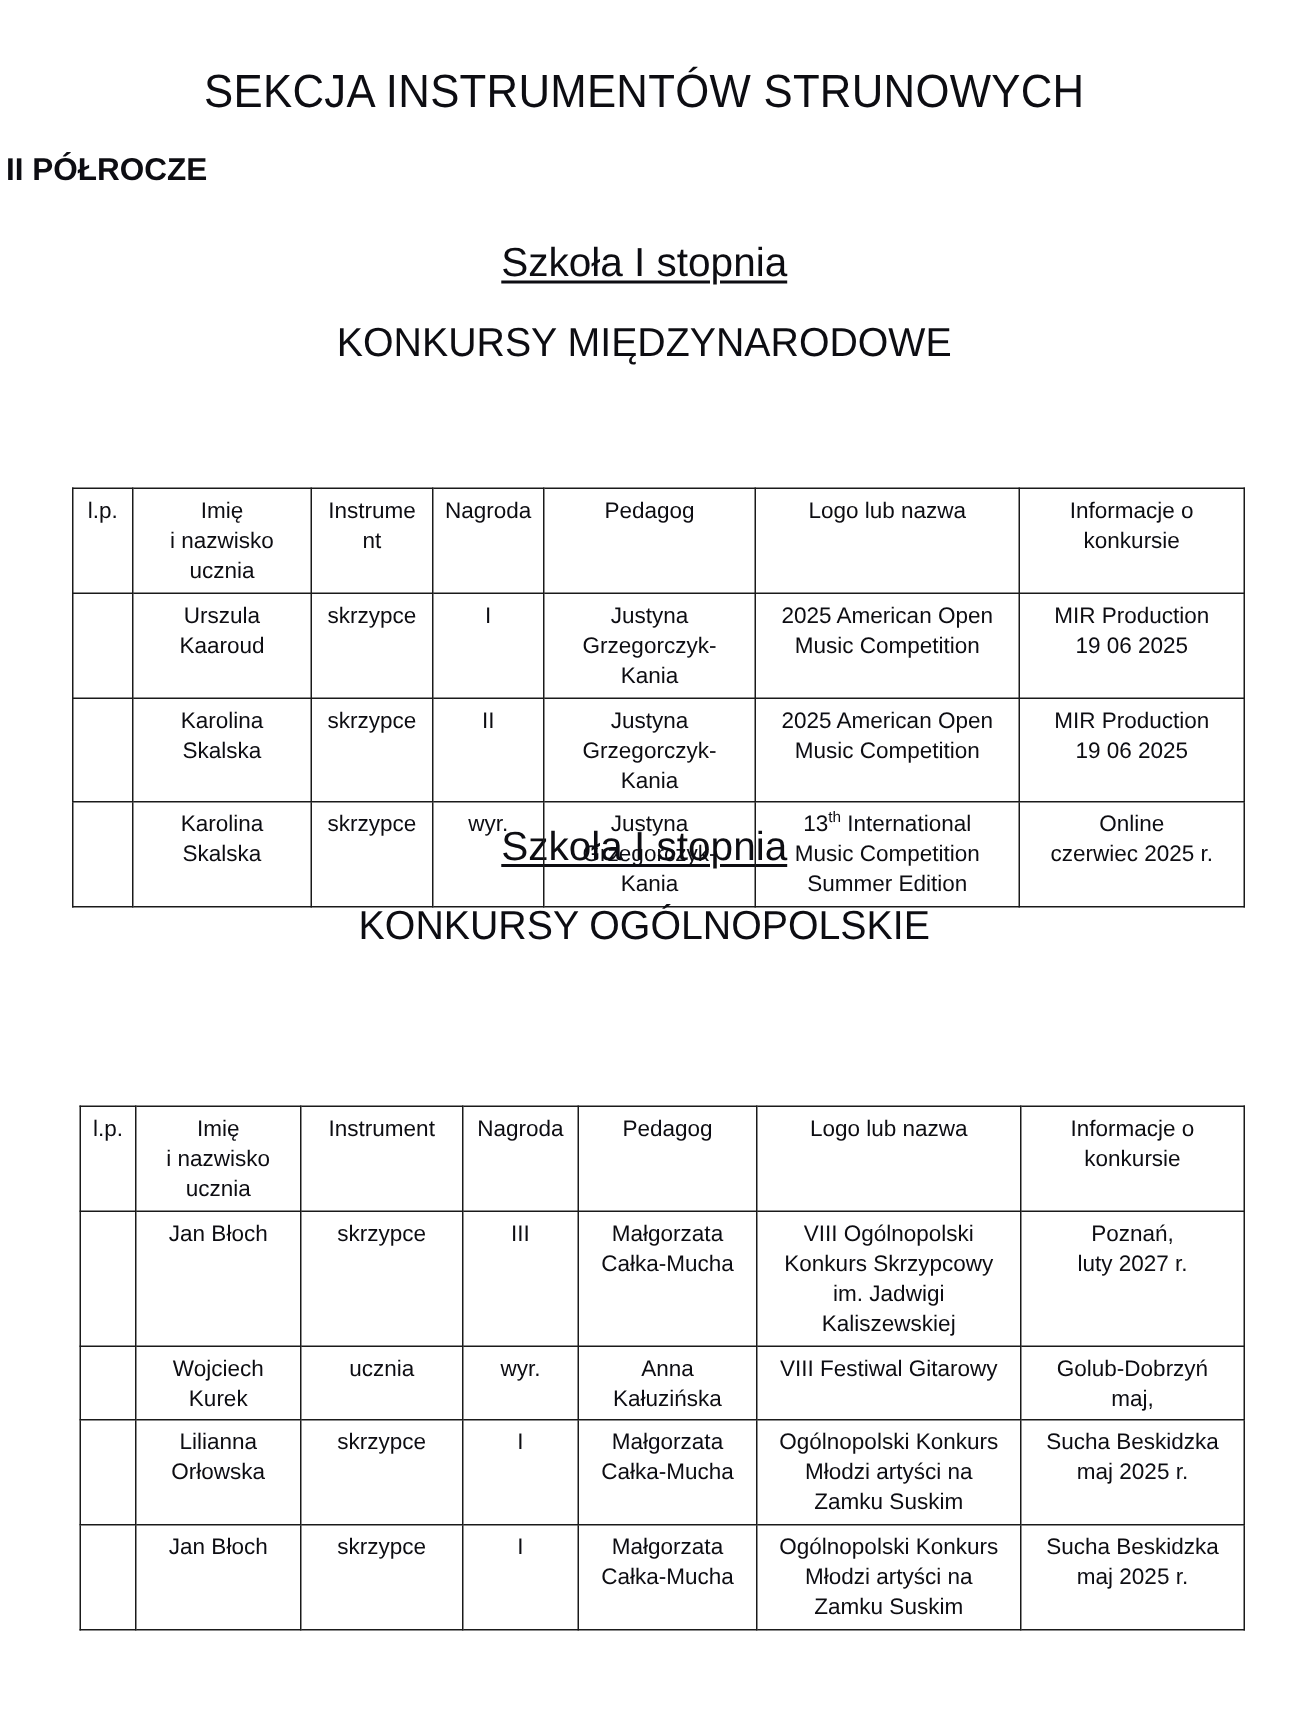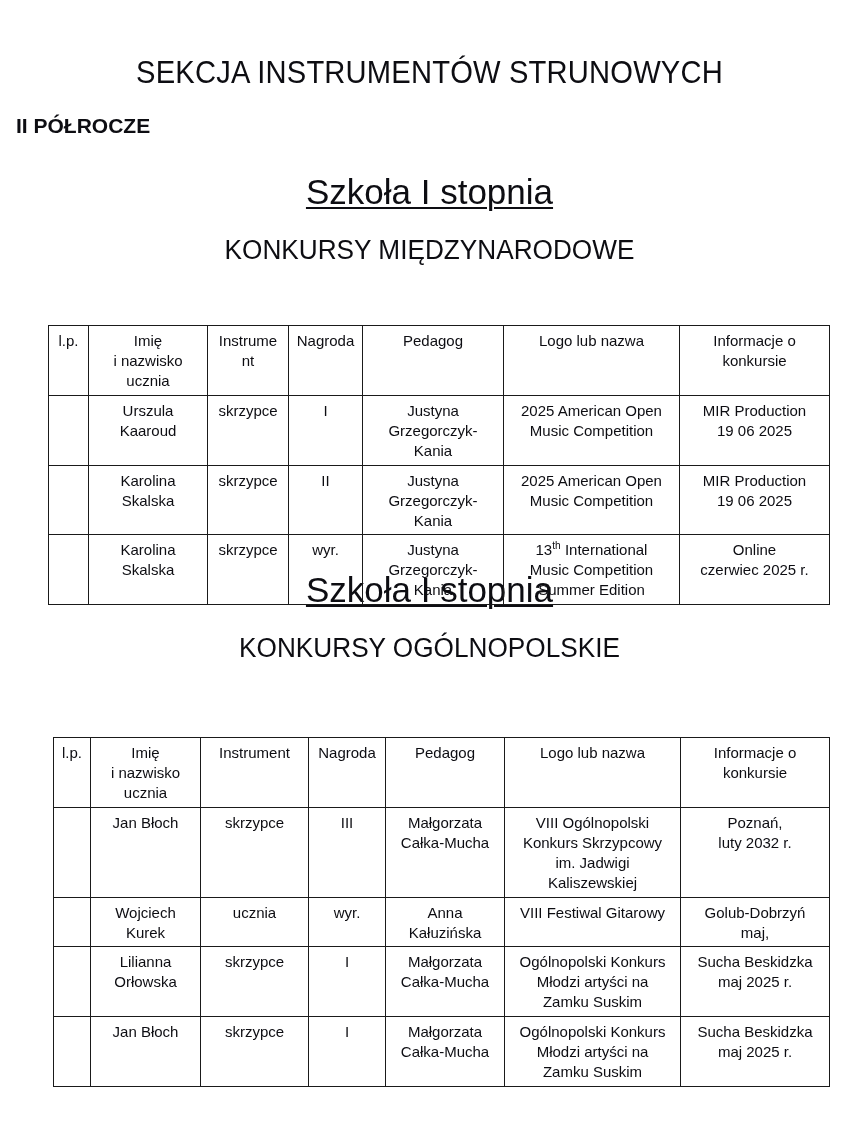--- a/index.html
+++ b/index.html
@@ -14,21 +14,21 @@
     position: relative;
     font-family: "Liberation Sans", "DejaVu Sans", sans-serif;
     color: #0d0d12;
     overflow: hidden;
   }
 
   .page {
     width: 859px;
     height: 1144px;
     box-sizing: border-box;
-    padding: 16px;
+    padding: 4px;
     position: relative;
   }
 
   
   .doc-title {
     text-align: center;
     font-size: 31px;
     font-weight: 400;
     letter-spacing: 0.2px;
     margin: 0;
@@ -50,21 +50,21 @@
     text-align: center;
     font-size: 17px;
     font-weight: 400;
     margin: 0;
     padding-top: 17px;
     line-height: 1.25;
   }
 
   .school-level {
     text-align: center;
-    font-size: 35px;
+    font-size: 27px;
     font-weight: 400;
     margin: 0;
     line-height: 1.2;
   }
   .school-level .ul {
     text-decoration: underline;
     text-underline-offset: 3px;
     text-decoration-thickness: 2px;
   }
 
@@ -321,21 +321,21 @@
           <div>Całka-Mucha</div>
         </td>
         <td>
           <div>VIII Ogólnopolski</div>
           <div>Konkurs Skrzypcowy</div>
           <div>im. Jadwigi</div>
           <div>Kaliszewskiej</div>
         </td>
         <td>
           <div>Poznań,</div>
-          <div>luty 2032 r.</div>
+          <div>luty 2027 r.</div>
         </td>
       </tr>
       <tr>
         <td></td>
         <td>
           <div>Wojciech</div>
           <div>Kurek</div>
         </td>
         <td>ucznia</td>
         <td>wyr.</td>

